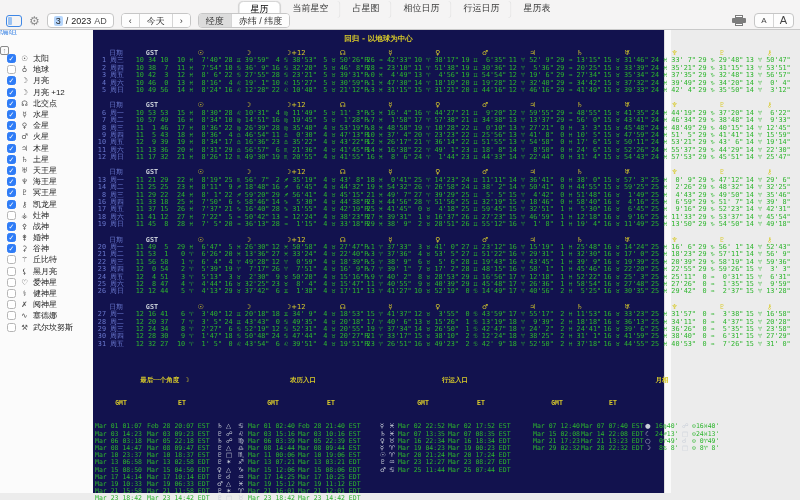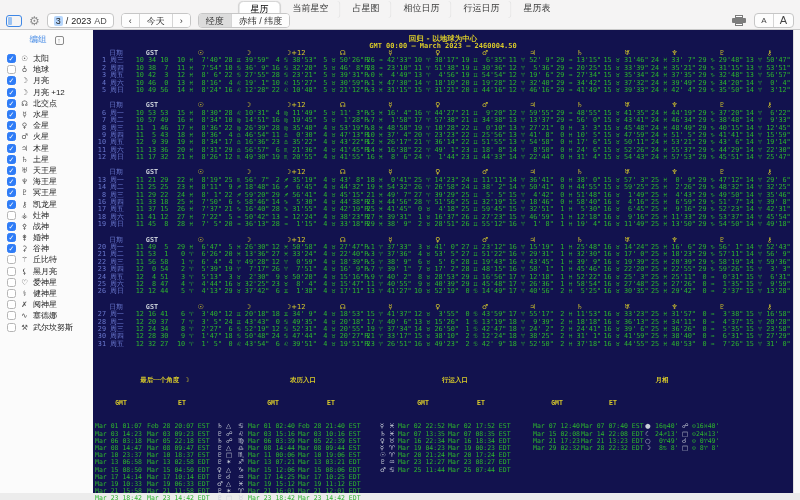--- a/index.html
+++ b/index.html
@@ -29,30 +29,30 @@
   .printer .pp{ position:absolute; left:3px; top:0; width:8px; height:3px; background:#fff; border:1px solid #7c7c7c; }
   .printer .pb{ position:absolute; left:0; top:3px; width:14px; height:5px; background:#7c7c7c; border-radius:1px; }
   .printer .po{ position:absolute; left:3px; bottom:0; width:8px; height:3px; background:#fff; border:1px solid #7c7c7c; }
   .fontgrp { display:flex; border:1px solid #c6c6c6; border-radius:4px; background:#fdfdfd; height:15px; align-items:center; }
   .fontgrp .fa { padding:0 6px; color:#444; border-right:1px solid #d5d5d5; font-size:8px; line-height:13px;}
   .fontgrp .fa:last-child { border-right:none; font-size:11px; }
 
   
   .content { display:flex; height:463px; flex:none; }
   .sidebar { width:93px; background:#fbfbfb; flex:none; padding-top:3px; overflow:hidden; }
-  .sb-head { display:flex; justify-content:center; gap:8px; align-items:center; font-size:8.5px; color:#3f87e5; height:14px; }
+  .sb-head { display:flex; justify-content:center; gap:8px; align-items:flex-start; font-size:8.5px; color:#3f87e5; height:14px;flex-direction:column; }
   .sb-share { width:9px; height:9px; border:1px solid #8a8a8a; border-radius:2px; color:#8a8a8a; font-size:7px; line-height:8px; text-align:center; }
   .sb-list { list-style:none; margin-top:6px; padding-left:7px; }
   .sb-list li { display:flex; align-items:center; gap:4px; height:11.2px; }
   .cb { width:9px; height:9px; border-radius:2.5px; flex:none; border:1px solid #b5b5b5; background:#fff; color:#fff; font-size:7px; line-height:8px; text-align:center; }
   .cb.on { background:#2f7cf6; border-color:#2f7cf6; }
   .pg { width:9px; flex:none; color:#555; font-size:7.5px; text-align:center; font-family:"DejaVu Sans", sans-serif; }
   .pl { color:#222; font-size:8px; white-space:nowrap; }
 
-  .main { position:relative; width:700px; flex:none; background:#12124e; color:#2db52d;
+  .main { position:relative; width:571px; flex:none; background:#12124e; color:#2db52d;
           font-family:"DejaVu Sans Mono","DejaVu Sans",monospace; }
   .vscroll { width:7px; background:#fafafa; border-left:1px solid #e0e0e0; flex:none; }
   .statusstrip { height:7px; background:#ececec; flex:none; }
 
   
   .m-title { position:absolute; top:4px; left:0; right:0; text-align:center; color:#d8ca2a; font-size:7.5px; font-weight:bold; font-family:"DejaVu Sans",sans-serif;}
   .m-sub   { position:absolute; top:12px; left:0; right:0; text-align:center; color:#d8ca2a; font-size:7px; font-weight:bold; }
   .etable { position:absolute; top:20px; left:0; width:700px; }
   .trow { display:flex; height:7.4px; line-height:7.4px; font-size:6.8px; white-space:pre; }
   .thead { color:#6a79cf; }
@@ -271,21 +271,20 @@
           <li>
        <span class="cb"></span>
        <span class="pg">⚒</span>
        <span class="pl">武尔坎努斯</span>
      </li>
         </ul>
     </aside>
 
     <main class="main">
       <div class="m-title">回归 - 以地球为中心</div>
-      <div class="m-sub">GMT 00:00 – March 2023 – 2460004.50</div>
       <div class="etable">
           <div class="trow thead">
      <span class="c-date">日期</span>
      <span class="c-gst">GST</span>
      <span class="c-val">☉</span><span class="c-val">☽</span><span class="c-val">☽+12</span><span class="c-val">☊</span><span class="c-val">☿</span><span class="c-val">♀</span><span class="c-val">♂</span><span class="c-val">♃</span><span class="c-val">♄</span><span class="c-val">♅</span><span class="c-val">♆</span><span class="c-val">♇</span><span class="c-val">⚷</span>
    </div>
           <div class="trow">
          <span class="c-date"><span class="dnum">1</span> <span class="dwk">周三</span></span>
          <span class="c-gst grn">10 34 10</span>
          <span class="c-val grn">10 ♓  7'40"</span><span class="c-val grn">28 ♊ 39'59"</span><span class="c-val grn"> 4 ♋ 38'53"</span><span class="c-val grn"> 5 ♉ 50'26"℞</span><span class="c-val grn">26 ♒ 42'33"</span><span class="c-val grn">10 ♈ 38'17"</span><span class="c-val grn">19 ♊  6'35"</span><span class="c-val grn">11 ♈ 52' 9"</span><span class="c-val grn">29 ♒ 13'15"</span><span class="c-val grn">15 ♉ 31'46"</span><span class="c-val grn">24 ♓ 33' 7"</span><span class="c-val grn">29 ♑ 29'48"</span><span class="c-val grn">13 ♈ 50'47"</span>

